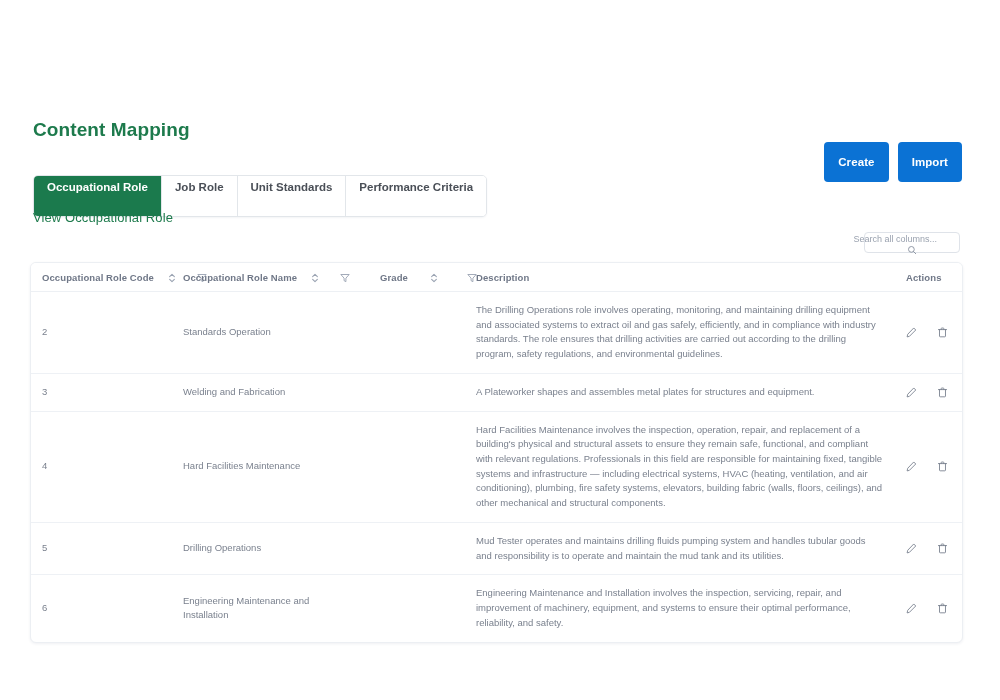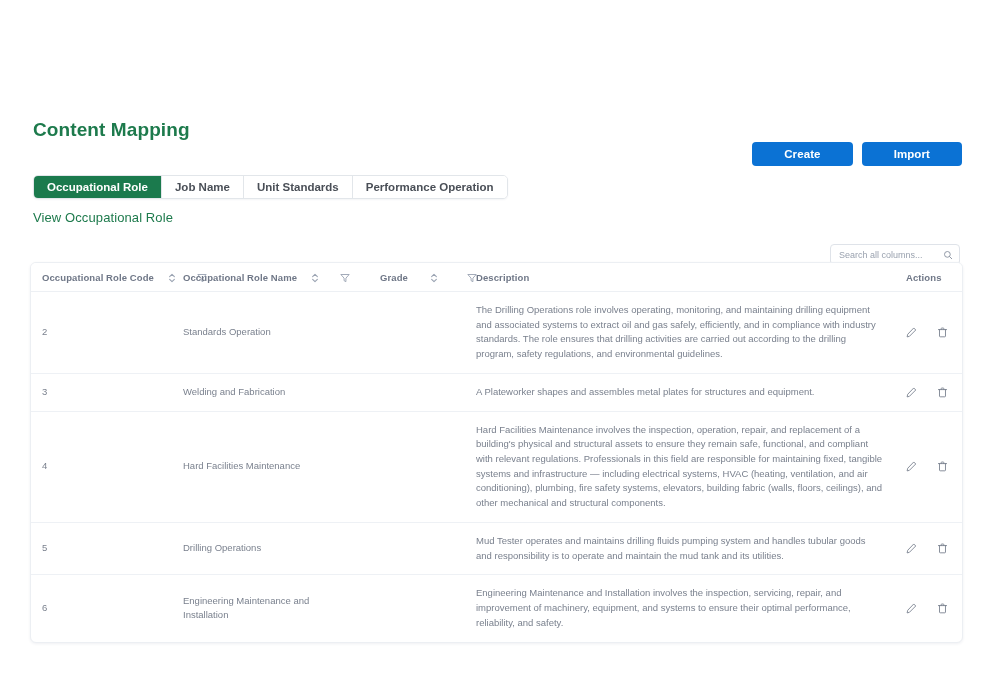--- a/index.html
+++ b/index.html
@@ -35,22 +35,22 @@
     gap: 9px;
   }
   .btn-primary {
     background: #0b72d4;
     color: #ffffff;
     border: none;
     border-radius: 4px;
     font-family: "Liberation Sans", sans-serif;
     font-size: 11.5px;
     font-weight: bold;
-    padding: 0 32px;
-    height: 24px;
+    padding: 0 14px;
+    height: 40px;
     min-width: 58px;
     cursor: pointer;
     letter-spacing: .1px;
   }
 
   
   .tabs {
     position: absolute;
     left: 33px; top: 175px;
     display: flex;
@@ -58,21 +58,21 @@
     border-radius: 5px;
     overflow: hidden;
     background: #ffffff;
     box-shadow: 0 1px 2px rgba(20,40,70,.05);
   }
   .tab {
     font-size: 11.5px;
     font-weight: bold;
     color: #4a4f57;
     padding: 0 13px;
-    height: 22px;
+    height: 40px;
     line-height: 22px;
     background: #ffffff;
     border-right: 1px solid #e2e6ea;
     cursor: pointer;
     white-space: nowrap;
   }
   .tab:last-child { border-right: none; }
   .tab.active {
     background: #1b7a4d;
     color: #ffffff;
@@ -84,28 +84,29 @@
     left: 33px; top: 210px;
     font-size: 13px;
     font-weight: normal;
     color: #1d7a4c;
     letter-spacing: .1px;
   }
 
   
   .search-wrap {
     position: absolute;
-    right: 40px; top: 244px;
-    width: 130px; height: 21px;
+    right: 40px; top: 232px;
+    width: 96px; height: 21px;
     border: 1px solid #dfe3e9;
     border-radius: 4px;
     background: #ffffff;
     display: flex;
     align-items: center;
     padding: 0 6px;
+    flex-direction: column;
   }
   .search-input {
     border: none;
     outline: none;
     flex: 1;
     font-family: "Liberation Sans", sans-serif;
     font-size: 9px;
     color: #6b7280;
     background: transparent;
     min-width: 0;
@@ -187,23 +188,23 @@
 
   <div class="page-title">Content Mapping</div>
 
   <div class="top-actions">
     <button class="btn-primary">Create</button>
     <button class="btn-primary">Import</button>
   </div>
 
   <div class="tabs">
     <div class="tab active">Occupational Role</div>
-    <div class="tab">Job Name</div>
+    <div class="tab">Job Role</div>
     <div class="tab">Unit Standards</div>
-    <div class="tab">Performance Operation</div>
+    <div class="tab">Performance Criteria</div>
   </div>
 
   <div class="section-title">View Occupational Role</div>
 
   <div class="search-wrap">
     <input class="search-input" type="text" placeholder="Search all columns..." style="">
     <span class="search-icon">
       <svg width="10" height="10" viewBox="0 0 16 16" fill="none" stroke="#8b93a1" stroke-width="1.5">
         <circle cx="7" cy="7" r="4.6"></circle>
         <line x1="10.4" y1="10.4" x2="14" y2="14" stroke-linecap="round"></line>

